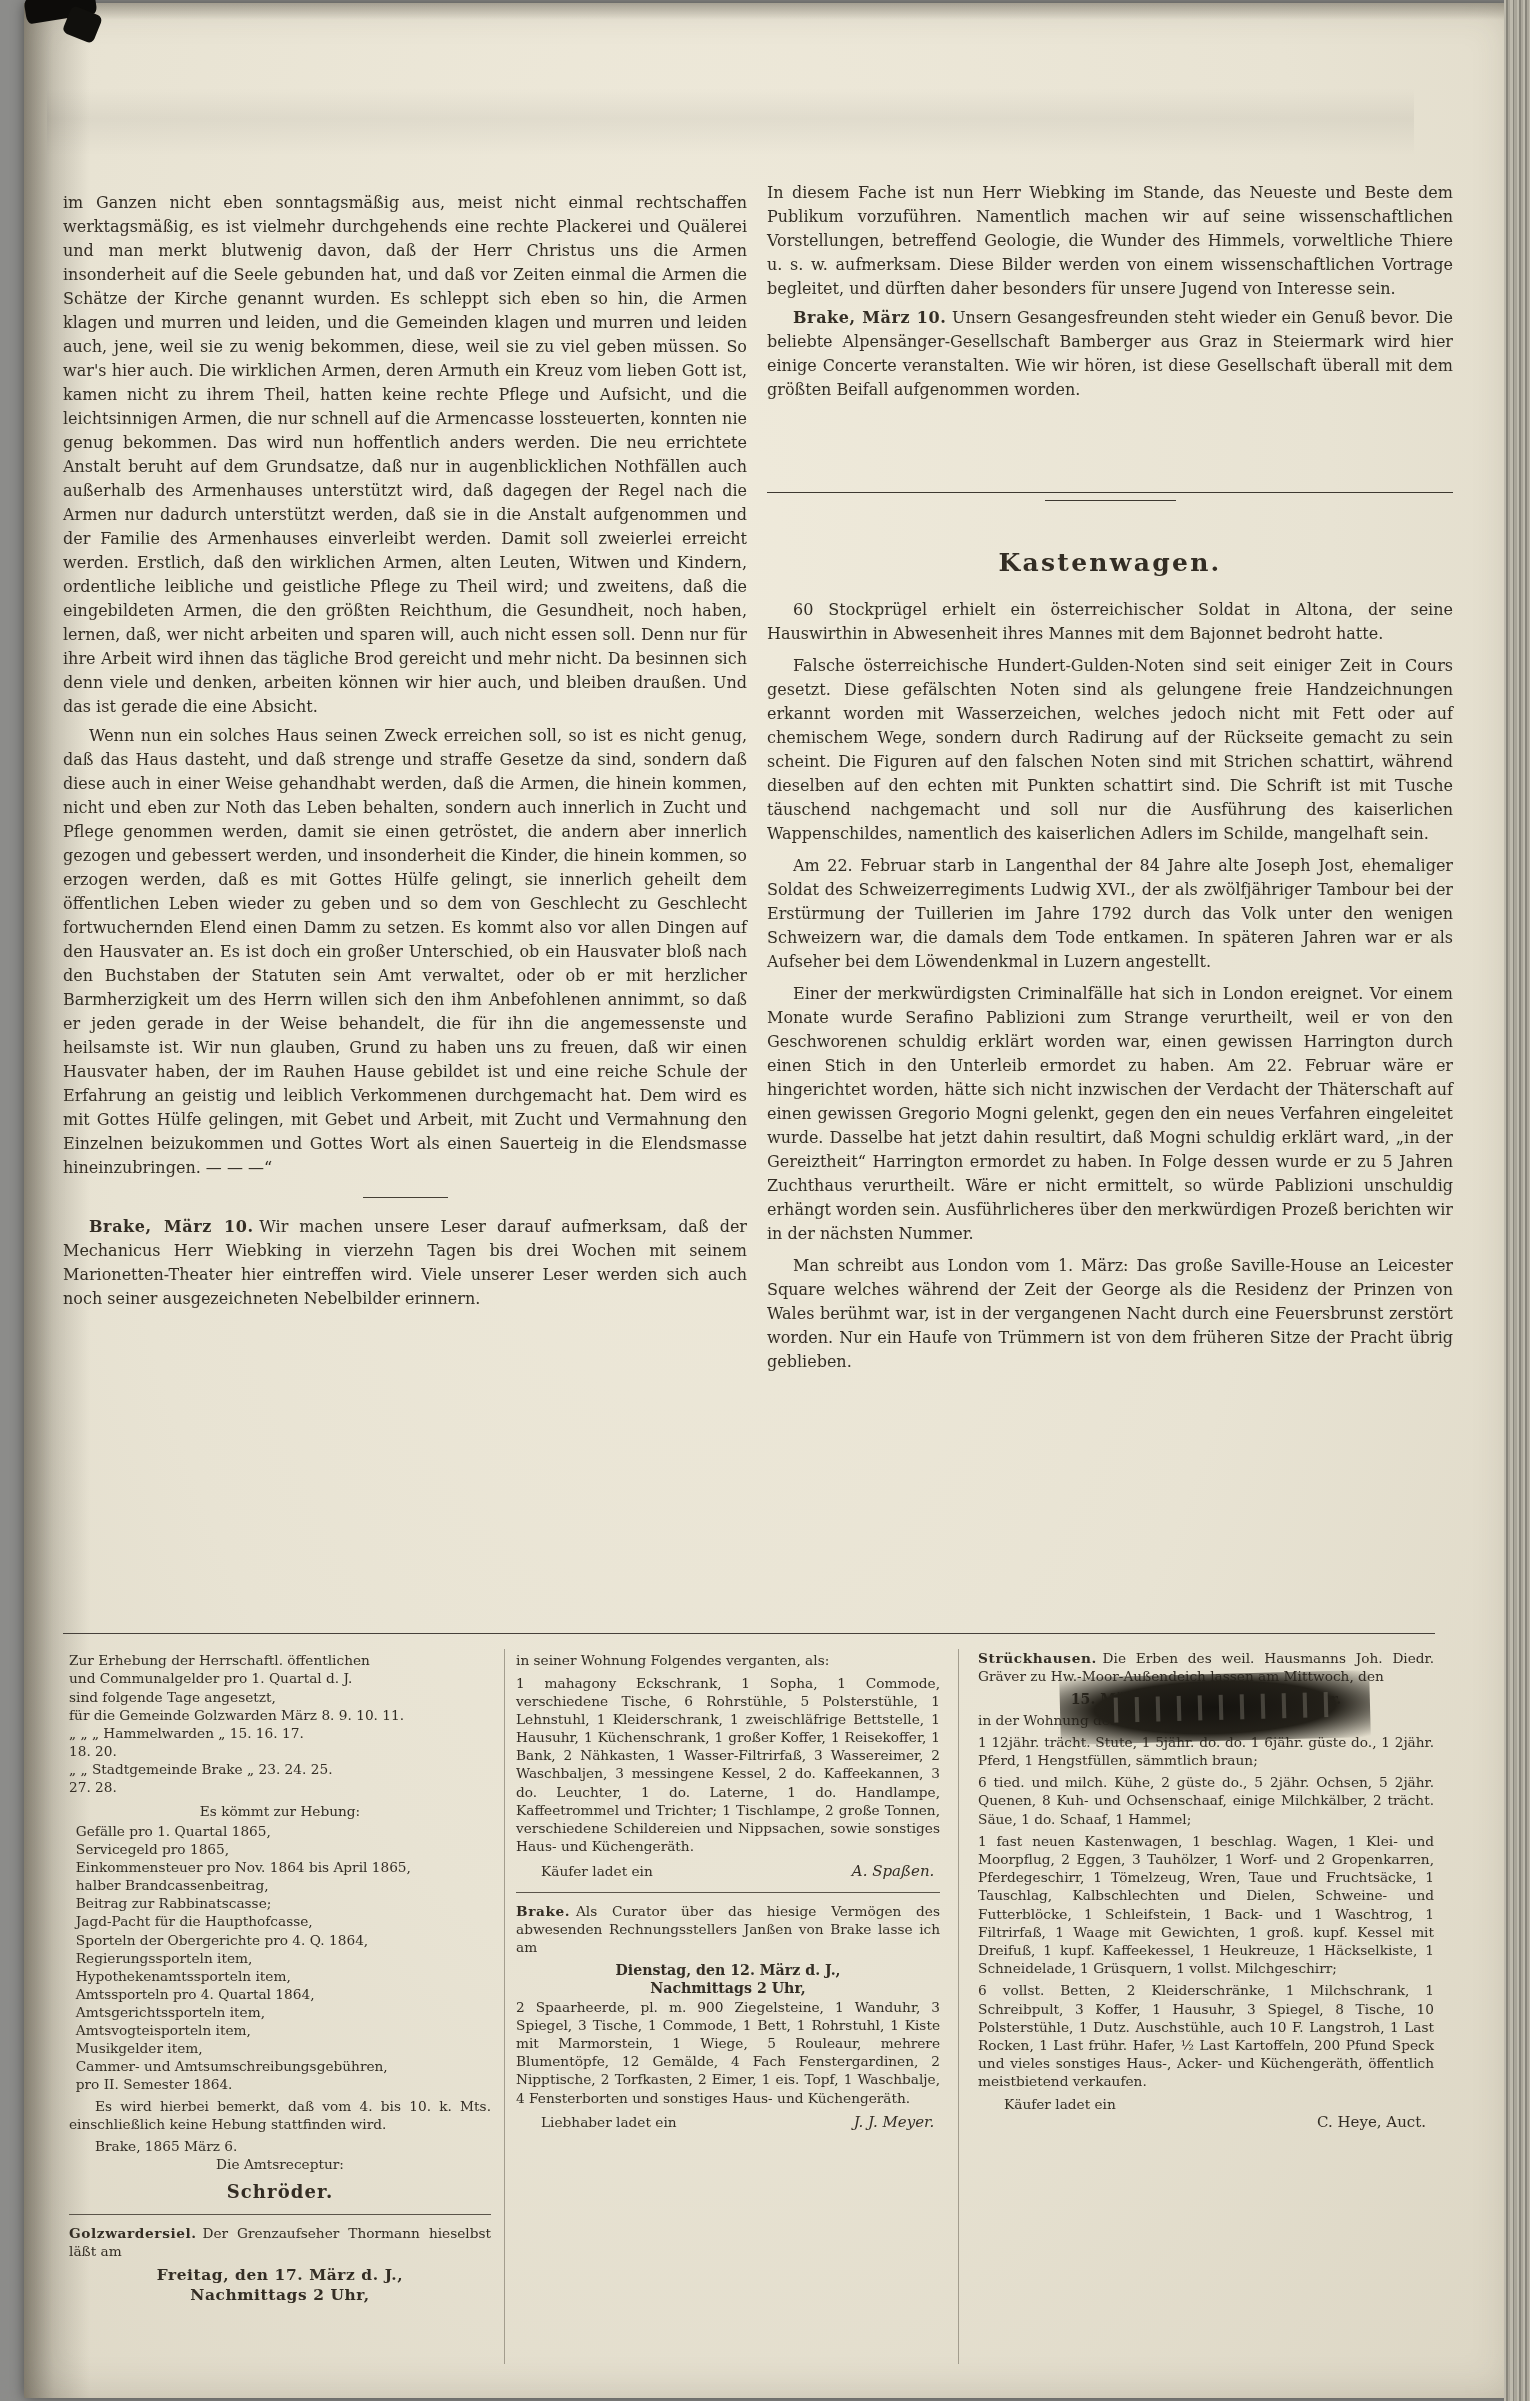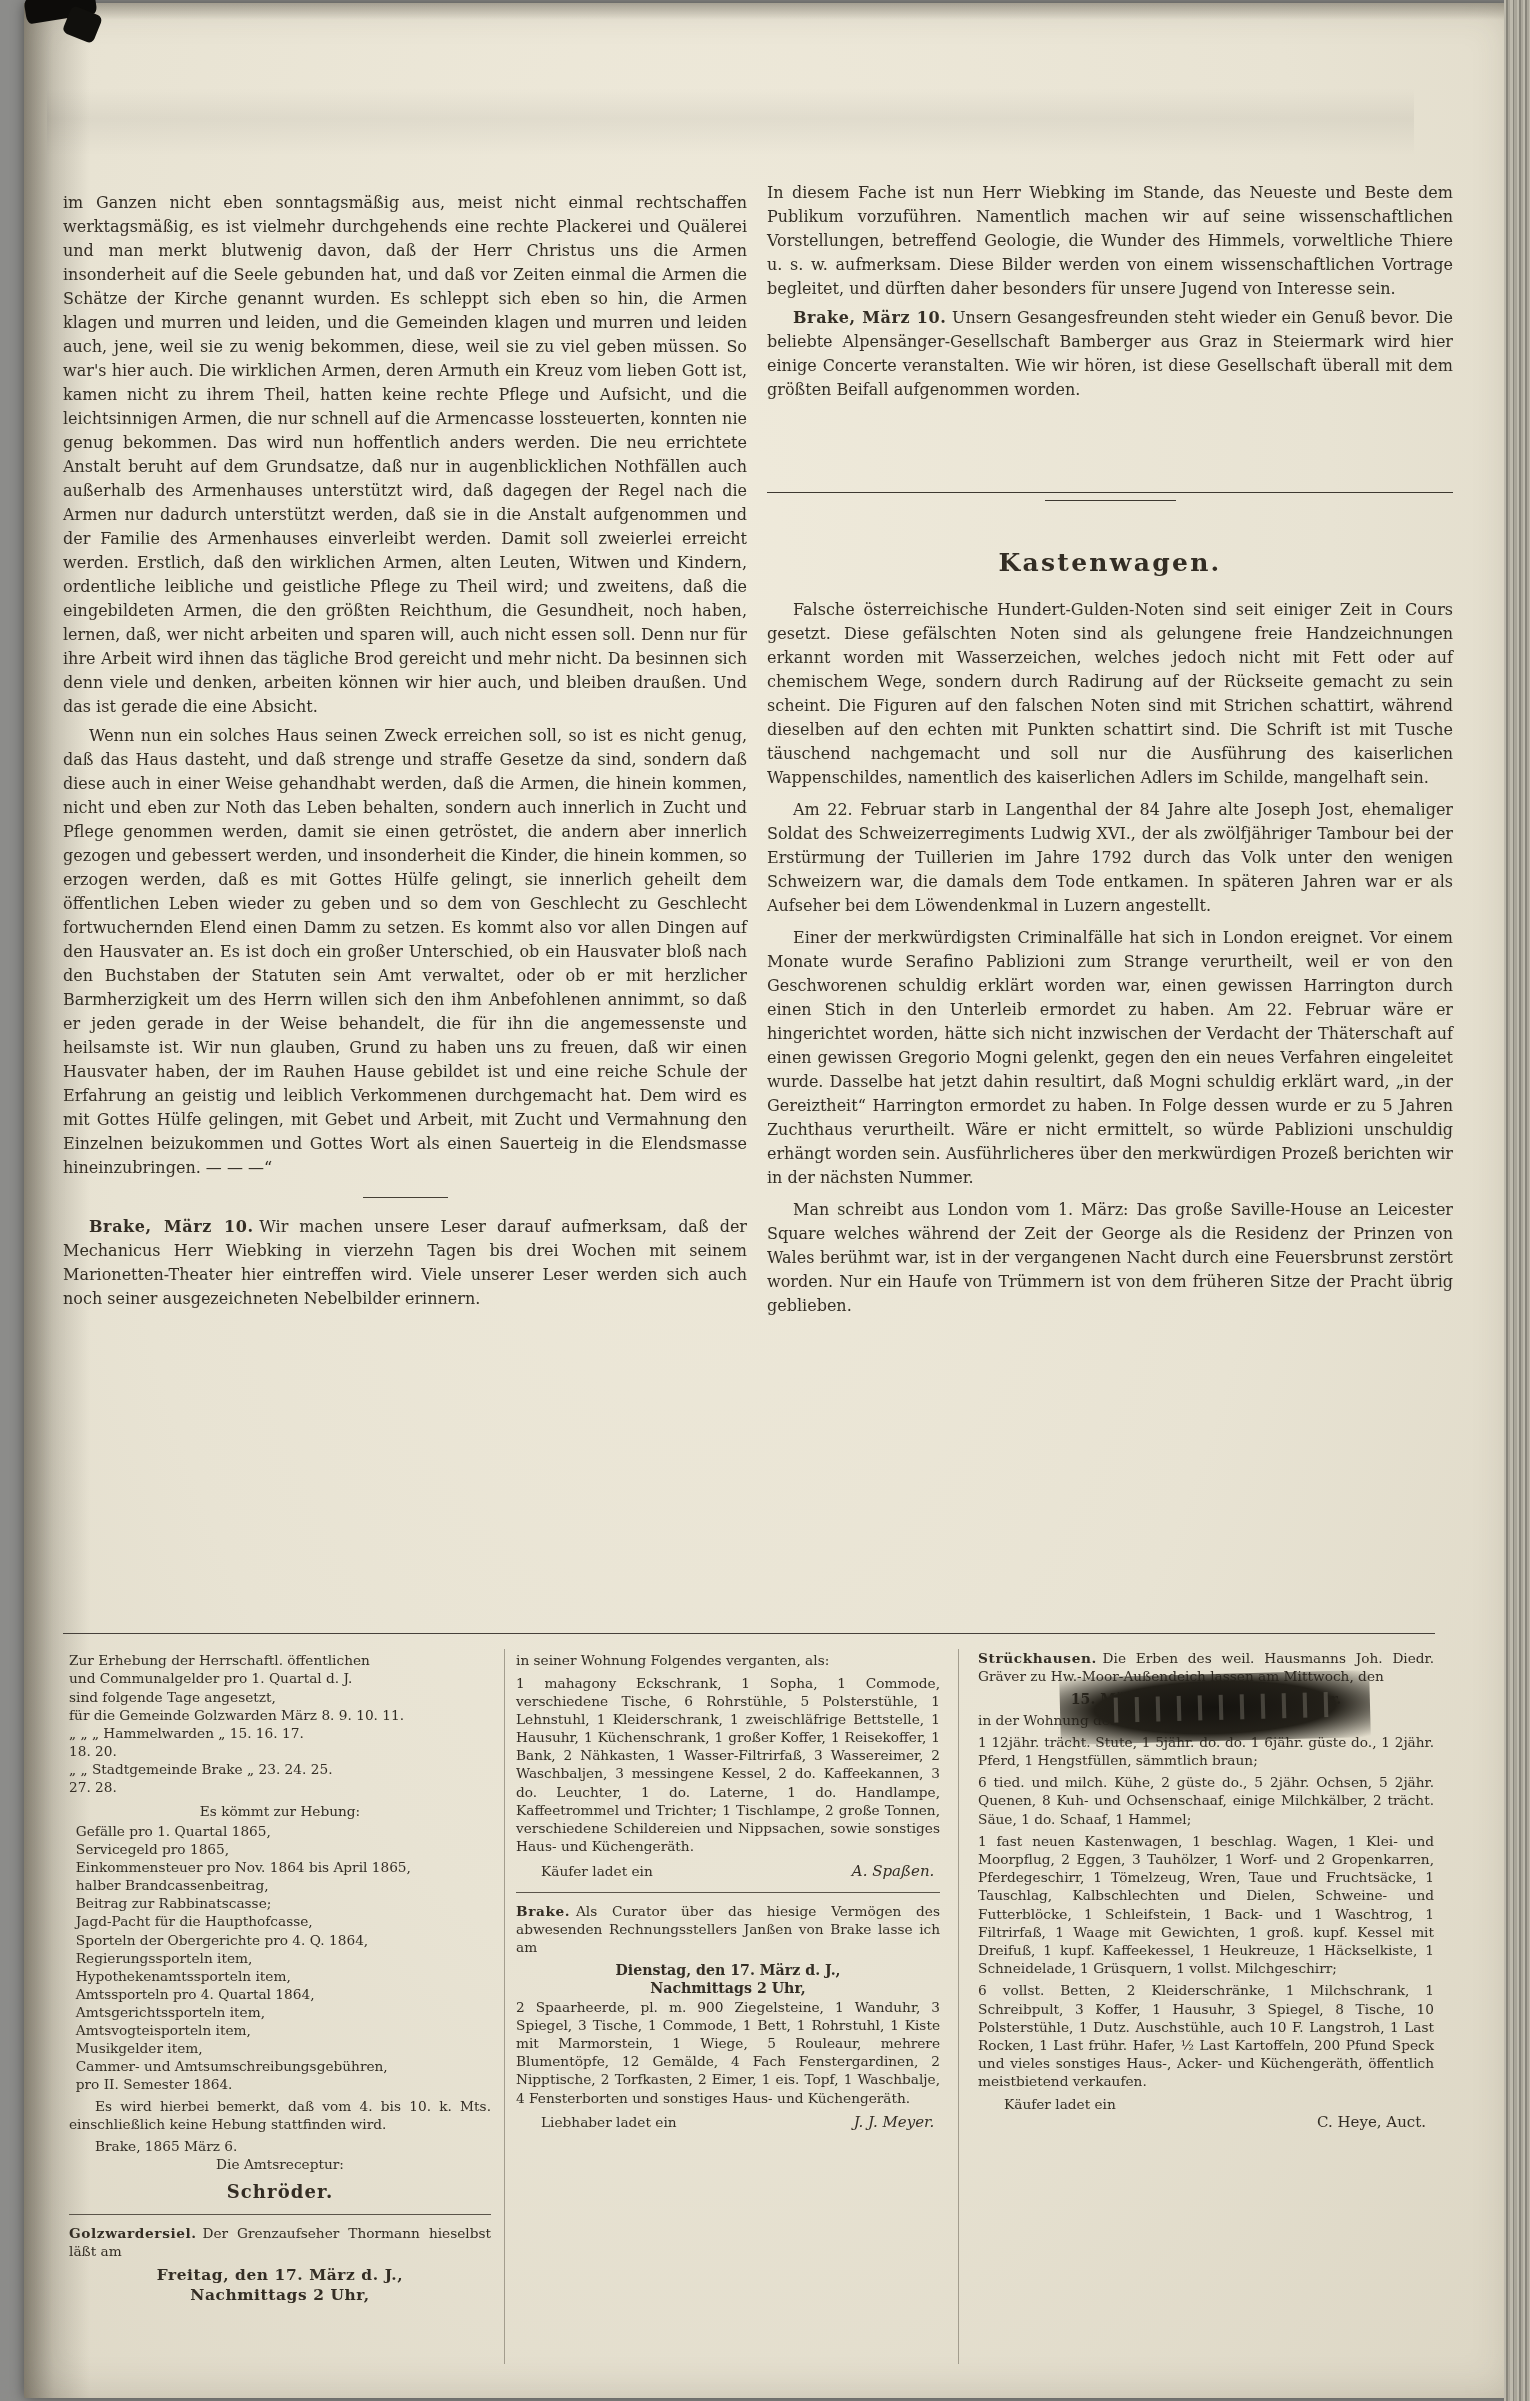--- a/index.html
+++ b/index.html
@@ -115,20 +115,21 @@
   </div>
 
   <div class="col top-body" style="left:743px; top:178px; width:686px;">
     <p class="para">In diesem Fache ist nun Herr Wiebking im Stande, das Neueste und Beste dem Publikum vorzuführen. Namentlich machen wir auf seine wissenschaftlichen Vorstellungen, betreffend Geologie, die Wunder des Himmels, vorweltliche Thiere u. s. w. aufmerksam. Diese Bilder werden von einem wissenschaftlichen Vortrage begleitet, und dürften daher besonders für unsere Jugend von Interesse sein.</p>
     <p class="para indent">
       <span class="lead">Brake, März 10.</span><span>Unsern Gesangesfreunden steht wieder ein Genuß bevor. Die beliebte Alpensänger-Gesellschaft Bamberger aus Graz in Steiermark wird hier einige Concerte veranstalten. Wie wir hören, ist diese Gesellschaft überall mit dem größten Beifall aufgenommen worden.</span>
     </p>
     <div class="sect-rule"></div>
     <div class="sect-rule-short"></div>
     <h2 class="sect-heading">Kastenwagen.</h2>
+    <p class="para indent vitem">60 Stockprügel erhielt ein österreichischer Soldat in Altona, der seine Hauswirthin in Abwesenheit ihres Mannes mit dem Bajonnet bedroht hatte.</p>
     <p class="para indent vitem">Falsche österreichische Hundert-Gulden-Noten sind seit einiger Zeit in Cours gesetzt. Diese gefälschten Noten sind als gelungene freie Handzeichnungen erkannt worden mit Wasserzeichen, welches jedoch nicht mit Fett oder auf chemischem Wege, sondern durch Radirung auf der Rückseite gemacht zu sein scheint. Die Figuren auf den falschen Noten sind mit Strichen schattirt, während dieselben auf den echten mit Punkten schattirt sind. Die Schrift ist mit Tusche täuschend nachgemacht und soll nur die Ausführung des kaiserlichen Wappenschildes, namentlich des kaiserlichen Adlers im Schilde, mangelhaft sein.</p>
     <p class="para indent vitem">Am 22. Februar starb in Langenthal der 84 Jahre alte Joseph Jost, ehemaliger Soldat des Schweizerregiments Ludwig XVI., der als zwölfjähriger Tambour bei der Erstürmung der Tuillerien im Jahre 1792 durch das Volk unter den wenigen Schweizern war, die damals dem Tode entkamen. In späteren Jahren war er als Aufseher bei dem Löwendenkmal in Luzern angestellt.</p>
     <p class="para indent vitem">Einer der merkwürdigsten Criminalfälle hat sich in London ereignet. Vor einem Monate wurde Serafino Pablizioni zum Strange verurtheilt, weil er von den Geschworenen schuldig erklärt worden war, einen gewissen Harrington durch einen Stich in den Unterleib ermordet zu haben. Am 22. Februar wäre er hingerichtet worden, hätte sich nicht inzwischen der Verdacht der Thäterschaft auf einen gewissen Gregorio Mogni gelenkt, gegen den ein neues Verfahren eingeleitet wurde. Dasselbe hat jetzt dahin resultirt, daß Mogni schuldig erklärt ward, „in der Gereiztheit“ Harrington ermordet zu haben. In Folge dessen wurde er zu 5 Jahren Zuchthaus verurtheilt. Wäre er nicht ermittelt, so würde Pablizioni unschuldig erhängt worden sein. Ausführlicheres über den merkwürdigen Prozeß berichten wir in der nächsten Nummer.</p>
     <p class="para indent vitem">Man schreibt aus London vom 1. März: Das große Saville-House an Leicester Square welches während der Zeit der George als die Residenz der Prinzen von Wales berühmt war, ist in der vergangenen Nacht durch eine Feuersbrunst zerstört worden. Nur ein Haufe von Trümmern ist von dem früheren Sitze der Pracht übrig geblieben.</p>
   </div>
 
   <div class="main-rule"></div>
 
   <div class="v-divider" style="left:480px;"></div>
   <div class="v-divider" style="left:934px;"></div>
@@ -178,21 +179,21 @@
     <p class="para">in seiner Wohnung Folgendes verganten, als:</p>
     <p class="para">1 mahagony Eckschrank, 1 Sopha, 1 Commode, verschiedene Tische, 6 Rohrstühle, 5 Polsterstühle, 1 Lehnstuhl, 1 Kleiderschrank, 1 zweischläfrige Bettstelle, 1 Hausuhr, 1 Küchenschrank, 1 großer Koffer, 1 Reisekoffer, 1 Bank, 2 Nähkasten, 1 Wasser-Filtrirfaß, 3 Wassereimer, 2 Waschbaljen, 3 messingene Kessel, 2 do. Kaffeekannen, 3 do. Leuchter, 1 do. Laterne, 1 do. Handlampe, Kaffeetrommel und Trichter; 1 Tischlampe, 2 große Tonnen, verschiedene Schildereien und Nippsachen, sowie sonstiges Haus- und Küchengeräth.</p>
     <div class="sig-row">
       <span class="invite">Käufer ladet ein</span>
       <span class="sig-name">A. Spaßen.</span>
     </div>
     <div class="thin-rule"></div>
     <p class="para">
       <span class="lead">Brake.</span><span>Als Curator über das hiesige Vermögen des abwesenden Rechnungsstellers Janßen von Brake lasse ich am</span>
     </p>
-    <div class="center-bold">Dienstag, den 17. März d. J.,</div>
+    <div class="center-bold">Dienstag, den 12. März d. J.,</div>
     <div class="center-bold">Nachmittags 2 Uhr,</div>
     <p class="para">2 Spaarheerde, pl. m. 900 Ziegelsteine, 1 Wanduhr, 3 Spiegel, 3 Tische, 1 Commode, 1 Bett, 1 Rohrstuhl, 1 Kiste mit Marmorstein, 1 Wiege, 5 Rouleaur, mehrere Blumentöpfe, 12 Gemälde, 4 Fach Fenstergardinen, 2 Nipptische, 2 Torfkasten, 2 Eimer, 1 eis. Topf, 1 Waschbalje, 4 Fensterborten und sonstiges Haus- und Küchengeräth.</p>
     <div class="sig-row">
       <span class="invite">Liebhaber ladet ein</span>
       <span class="sig-name">J. J. Meyer.</span>
     </div>
   </div>
 
   <div class="col ads-body" style="left:954px; top:1646px; width:456px;">
     <p class="para">

